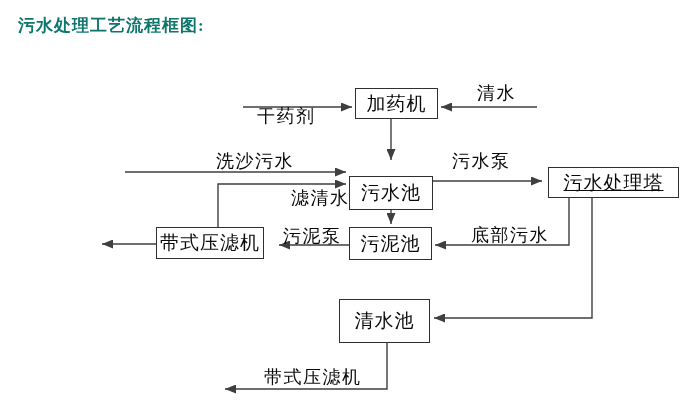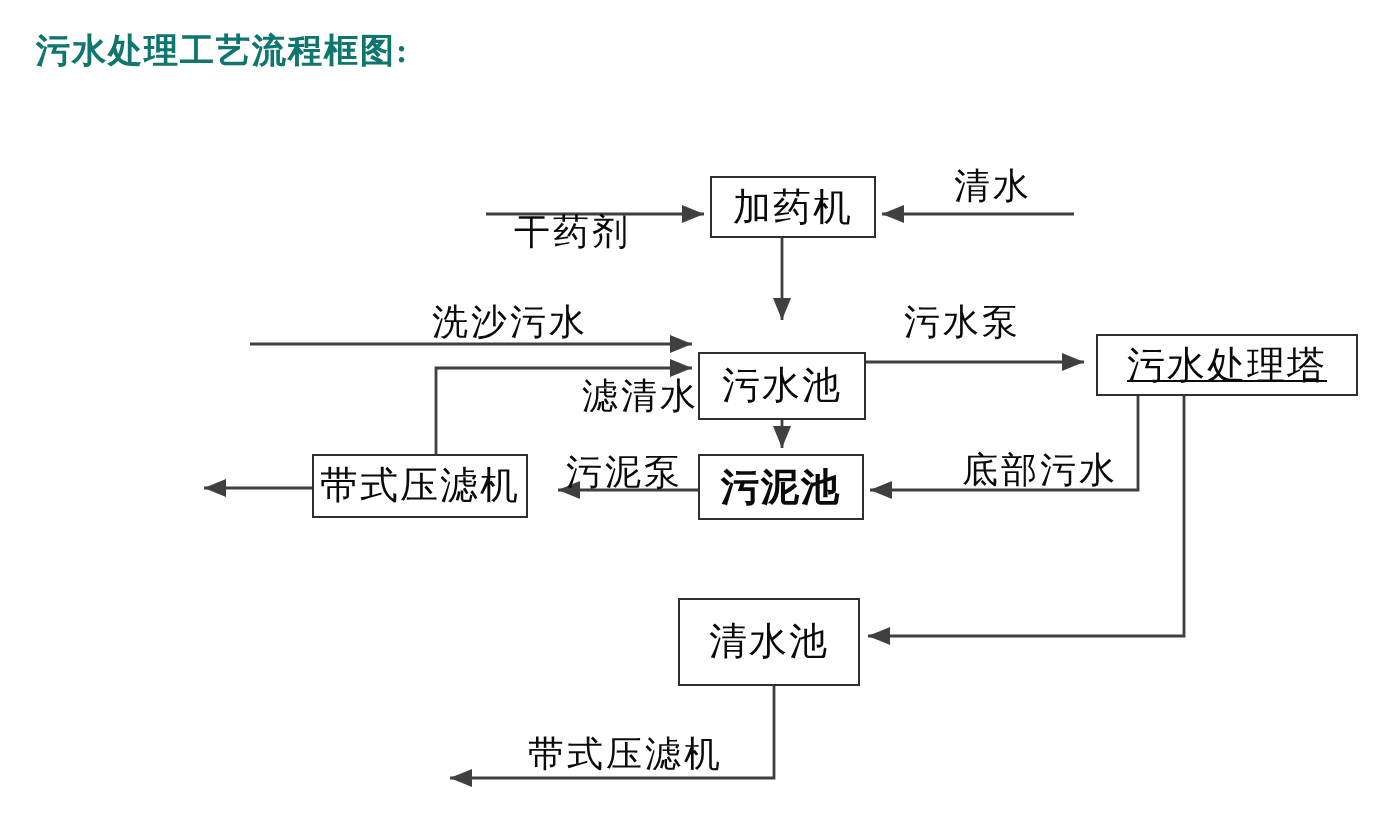--- a/index.html
+++ b/index.html
@@ -85,25 +85,25 @@
     <path class="flow" marker-end="url(#ah)" d="M349,245 H279"></path>
     <path class="flow" marker-end="url(#ah)" d="M156,244 H102"></path>
     <path class="flow" marker-end="url(#ah)" d="M592,198 V318 H434"></path>
     <path class="flow" marker-end="url(#ah)" d="M387,333 V389 H225"></path>
   </svg>
 
   <div class="node" style="left:355px; top:88px;  width:83px;  height:31px;">加药机</div>
   <div class="node" style="left:349px; top:176px; width:84px;  height:34px;">污水池</div>
   <div class="node" style="left:548px; top:167px; width:131px; height:31px;text-decoration:underline;">污水处理塔</div>
   <div class="node" style="left:156px; top:227px; width:108px; height:32px;">带式压滤机</div>
-  <div class="node" style="left:349px; top:227px; width:83px;  height:33px;font-weight:bold;">污泥池</div>
+  <div class="node" style="left:349px; top:227px; width:83px;  height:33px;">污泥池</div>
   <div class="node" style="left:339px; top:299px; width:91px;  height:44px;">清水池</div>
 
   <div class="lbl" style="left:257px; top:83px;margin-top:24px;">干药剂</div>
   <div class="lbl" style="left:477px; top:84px;">清水</div>
   <div class="lbl" style="left:172px; top:152px;margin-left:44px;">洗沙污水</div>
   <div class="lbl" style="left:256px; top:189px;margin-left:35px;">滤清水</div>
   <div class="lbl" style="left:452px; top:152px;">污水泵</div>
-  <div class="lbl" style="left:481px; top:226px;">底部污水</div>
+  <div class="lbl" style="left:471px; top:226px;">底部污水</div>
   <div class="lbl" style="left:283px; top:227px;text-align:center;">污泥泵</div>
   <div class="lbl" style="left:264px; top:368px;">带式压滤机</div>
 
 </div>
 
 </body></html>

